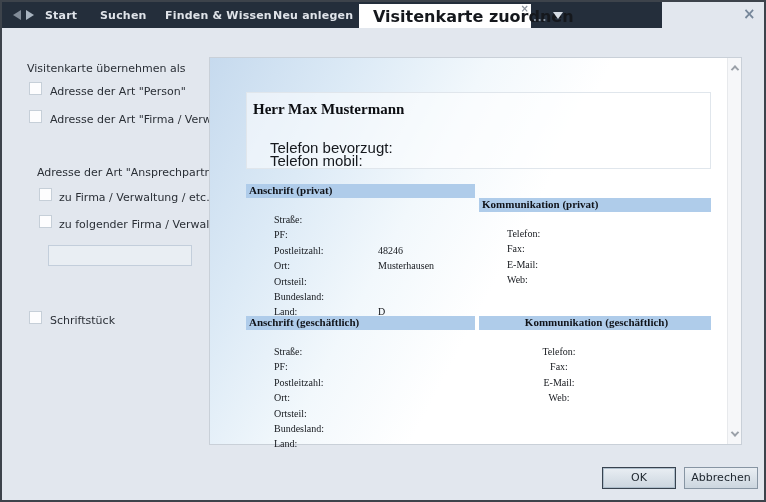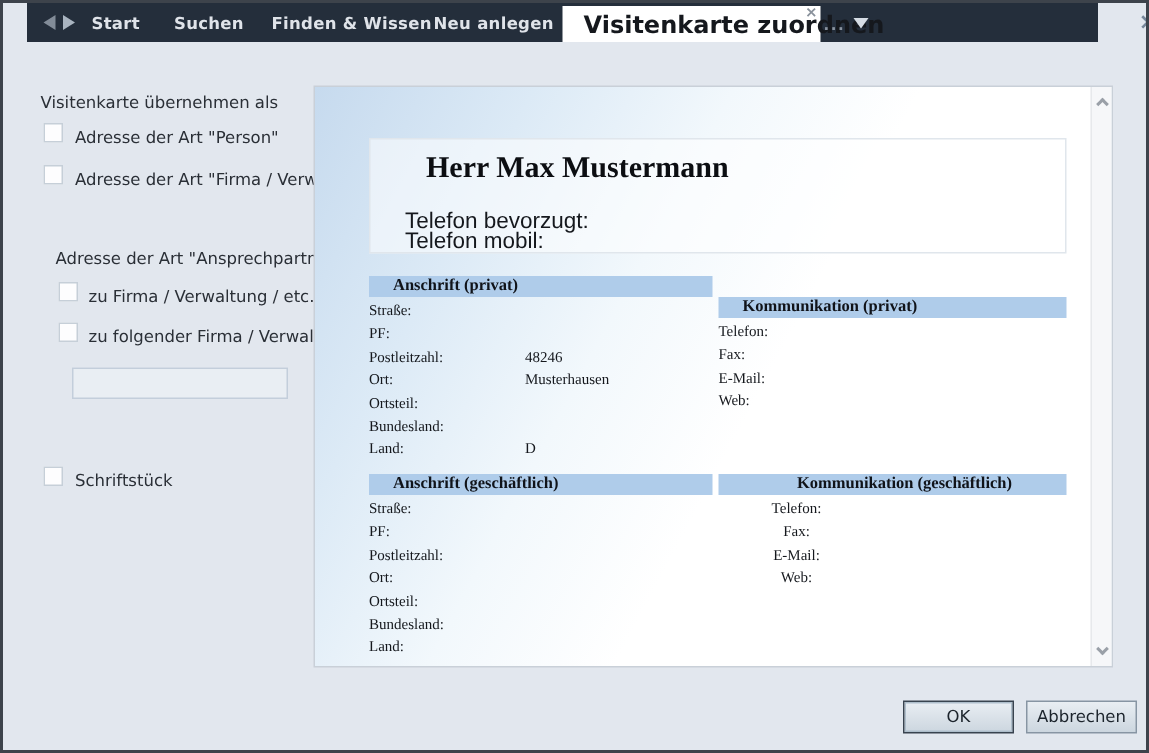--- a/index.html
+++ b/index.html
@@ -4,21 +4,21 @@
 <style>
   html,body{margin:0;padding:0;background:#9aa0a8;}
   *{box-sizing:border-box;}
   .dialog{
     position:relative;width:766px;height:502px;
     border:2px solid #3d434b;background:#e2e7ee;
     font-family:"DejaVu Sans","Liberation Sans",sans-serif;
     overflow:hidden;
   }
   
-  .toolbar{position:absolute;left:0;top:0;width:714px;height:26px;background:#242e3b;margin-left:16px;}
+  .toolbar{position:absolute;left:0;top:0;width:660px;height:26px;background:#242e3b;}
   .nav-arrows{position:absolute;left:10px;top:7px;display:flex;gap:3px;}
   .menu-item{
     position:absolute;top:7px;color:#dfe3e9;font-size:11px;font-weight:bold;
     letter-spacing:.2px;cursor:default;white-space:nowrap;
   }
   .tab-active{
     position:absolute;left:357px;top:2px;width:172px;height:24px;background:#ffffff;
     display:flex;align-items:center;padding-left:8px;
   }
   .tab-active .tab-label{font-size:16px;font-weight:bold;color:#15181d;margin-left:6px;white-space:nowrap;}
@@ -57,41 +57,41 @@
   .sb-btn{position:absolute;left:0;width:14px;height:16px;display:flex;align-items:center;justify-content:center;}
   .sb-up{top:2px;} .sb-down{bottom:2px;}
   .chev{width:6px;height:6px;border-left:2px solid #9aa0a8;border-top:2px solid #9aa0a8;}
   .chev-up{transform:rotate(45deg) translate(1px,1px);}
   .chev-down{transform:rotate(225deg) translate(1px,1px);}
   .name-box{
     position:absolute;left:36px;top:34px;width:465px;height:77px;
     background:rgba(255,255,255,.55);border:1px solid #e0e6ec;
   }
   .vc-name{
-    position:absolute;left:37px;top:8px;
+    position:absolute;left:6px;top:8px;
     font-family:"Liberation Serif","DejaVu Serif",serif;
-    font-size:20px;font-weight:bold;color:#0c0e12;white-space:nowrap;
+    font-size:15px;font-weight:bold;color:#0c0e12;white-space:nowrap;
   }
   .vc-phone{
     position:absolute;left:23px;
     font-family:Liberation Sans, sans-serif;
     font-size:15px;color:#15181d;white-space:nowrap;
   }
   .col{position:absolute;}
   .col-a1{left:36px;top:126px;width:229px;}
   .col-k1{left:269px;top:140px;width:232px;}
   .col-a2{left:36px;top:258px;width:229px;}
   .col-k2{left:269px;top:258px;width:232px;text-align:center;}
   .sec-header{
     height:14px;background:#afccea;
     font-family:"Liberation Serif","DejaVu Serif",serif;
     font-size:11px;font-weight:bold;color:#101319;
-    line-height:13px;padding-left:16px;white-space:nowrap;
-  }
-  .rows{padding-top:2px;}
+    line-height:13px;padding-left:3px;white-space:nowrap;
+  }
+  .rows{padding-top:14px;margin-left:28px;}
   .row{display:flex;height:15.4px;line-height:15.4px;
     font-family:"Liberation Serif","DejaVu Serif",serif;
     font-size:10px;color:#15181d;white-space:nowrap;}
   .rl{flex:0 0 104px;}
   .rv{flex:1;}
   
   .btn{
     position:absolute;top:465px;height:22px;
     background:linear-gradient(#e9eef3,#ccd6df);
     font-size:11px;color:#1c242c;text-align:center;line-height:20px;cursor:default;

